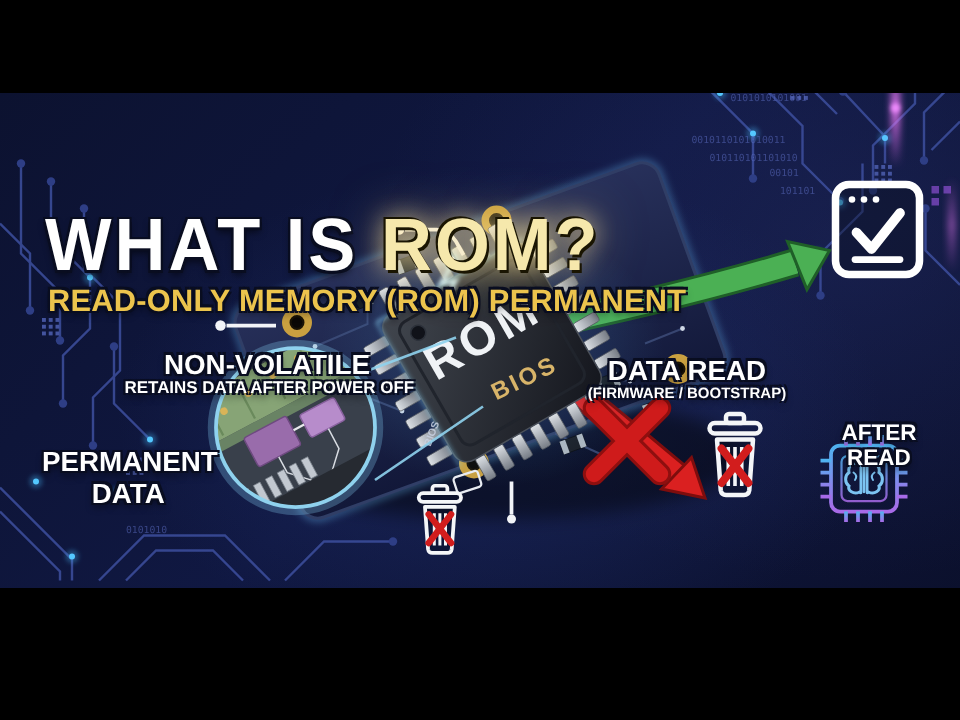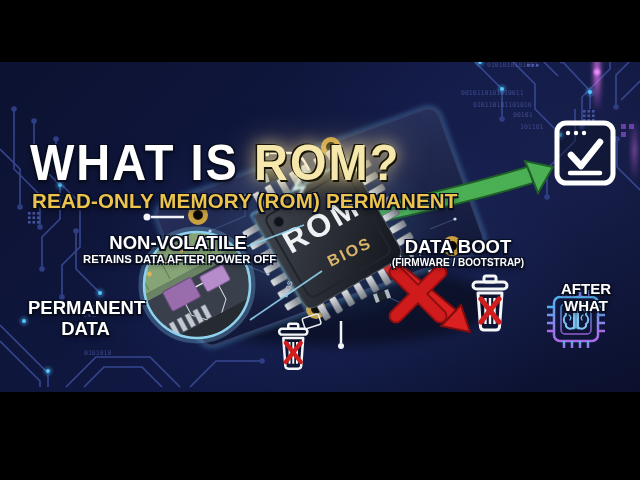--- a/index.html
+++ b/index.html
@@ -423,23 +423,23 @@
       <div class="t nowrap">NON-VOLATILE</div>
       <div class="c nowrap">RETAINS DATA AFTER POWER OFF</div>
     </div>
 
     <div class="lbl" id="permanent">
       <div>PERMANENT</div>
       <div>DATA</div>
     </div>
 
     <div class="lbl" id="dataread">
-      <div class="t nowrap">DATA BOOT</div>
+      <div class="t nowrap">DATA READ</div>
       <div class="c nowrap">(FIRMWARE / BOOTSTRAP)</div>
     </div>
 
     <div class="lbl" id="sysboot">
       <div>AFTER</div>
-      <div>WHAT</div>
+      <div>READ</div>
     </div>
 
   </div>
 </div>
 
 </body></html>

